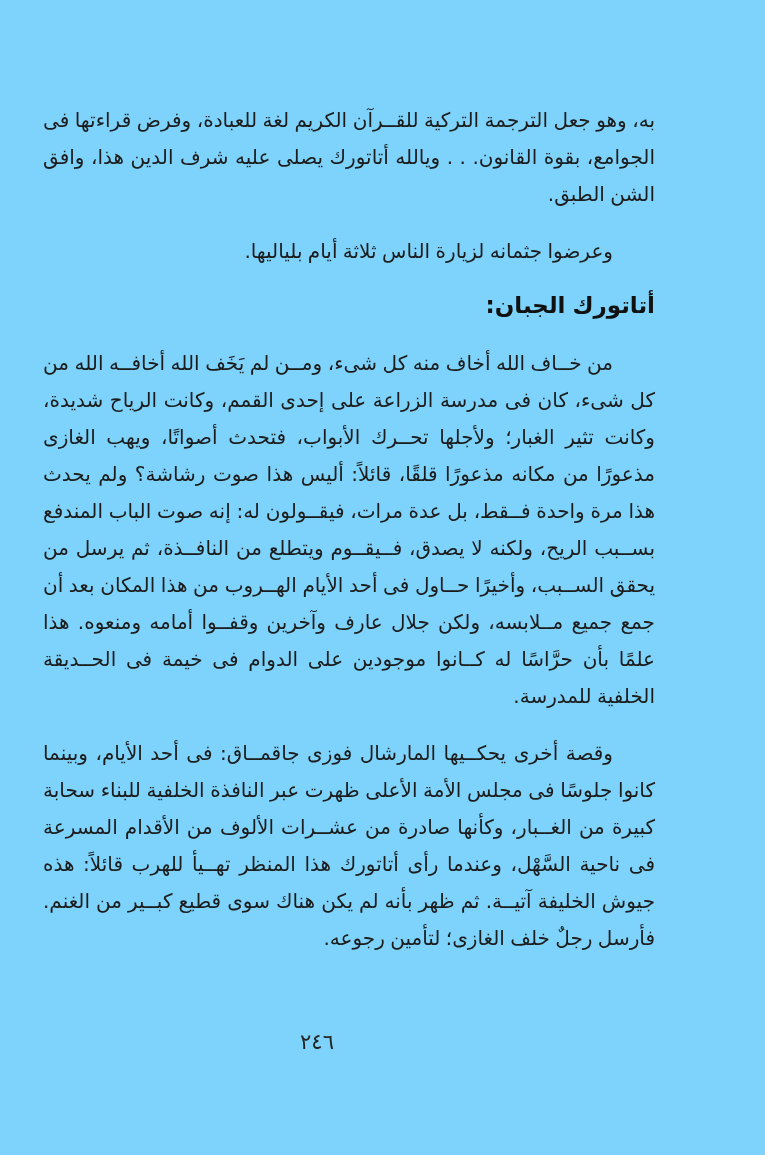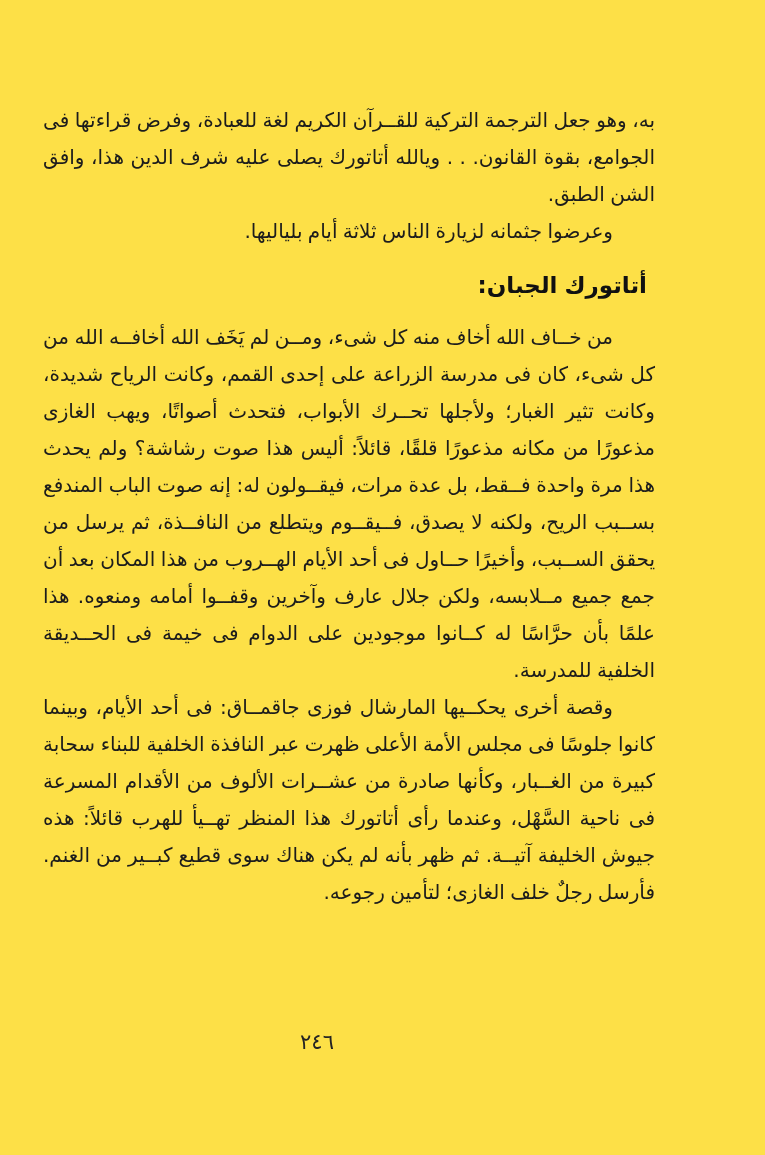--- a/index.html
+++ b/index.html
@@ -10,44 +10,45 @@
     width: 765px;
     height: 1155px;
     background: #ffffff;
     overflow: hidden;
     position: relative;
     font-family: "DejaVu Sans", sans-serif;
   }
   .page {
     position: absolute;
     inset: 0;
-    background: #fde047;
+    background: #7dd3fc;
     color: #1c1c1c;
   }
   .content {
     position: absolute;
     top: 102px;
     right: 110px;
     width: 612px;
     direction: rtl;
     unicode-bidi: embed;
     text-align: justify;
     font-size: 20px;
     line-height: 37px;
     word-spacing: -1px;
   }
   .para {
     margin: 0;
     padding: 0;
   }
   .para.indent {
     text-indent: 42px;
+    margin-top: 20px;
   }
   .heading {
-    margin: 15px 8px 14px 0;
+    margin: 15px 0 14px 0;
     padding: 0;
     font-size: 23px;
     line-height: 40px;
     font-weight: bold;
     text-indent: 0;
     color: #111111;
   }
   .footer {
     position: absolute;
     top: 1030px;

